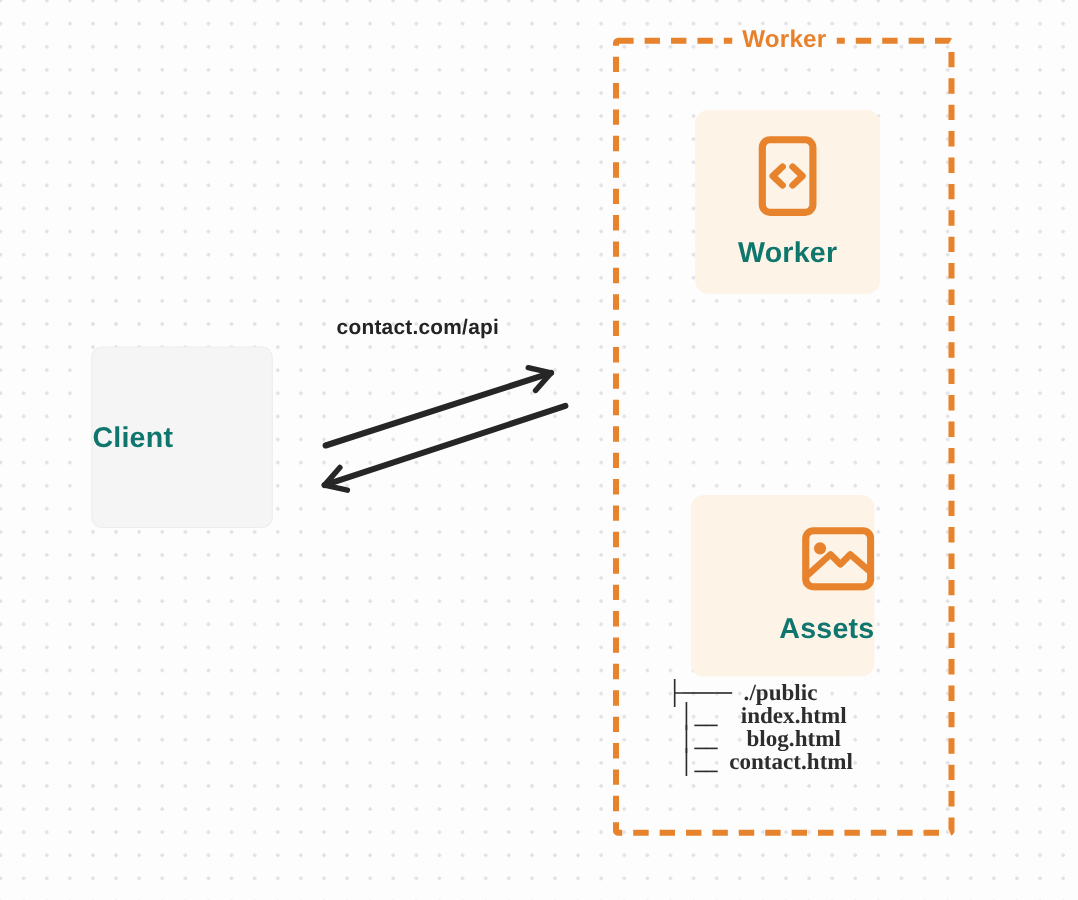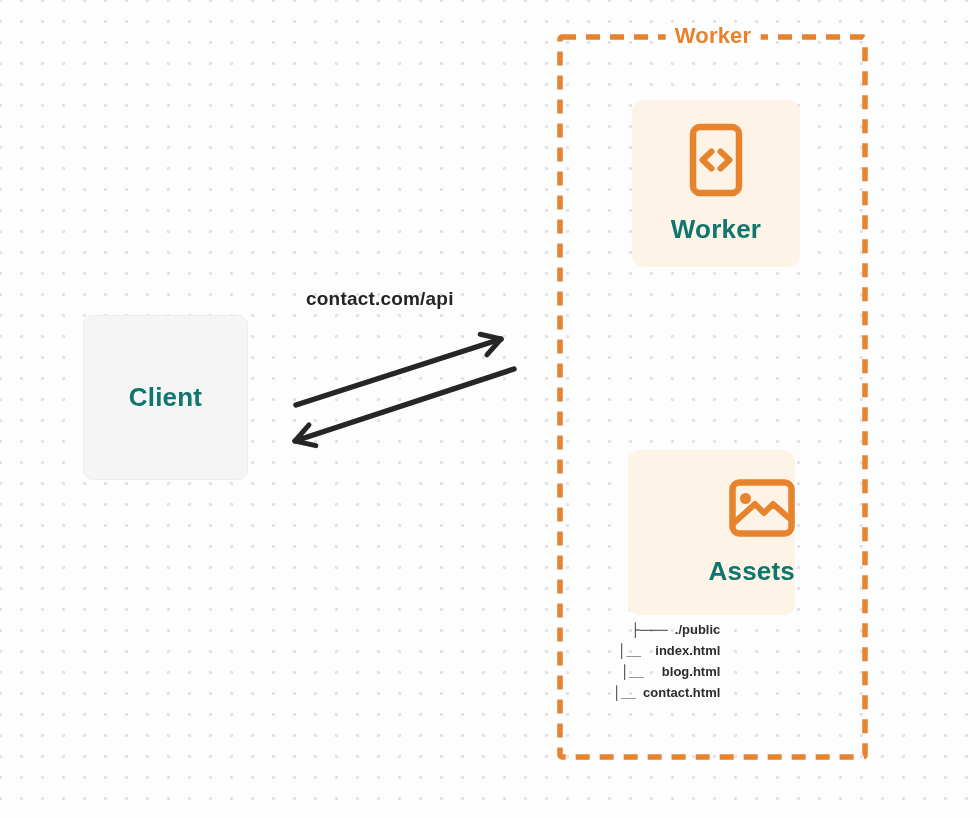--- a/index.html
+++ b/index.html
@@ -21,21 +21,21 @@
     width: 980px; height: 818px;
     pointer-events: none;
   }
   .client-box {
     position: absolute; left: 83px; top: 315px;
     width: 165px; height: 165px;
     background: #f5f5f6;
     border: 1px solid #ededee;
     border-radius: 10px;
     box-sizing: border-box;
-    display: flex; align-items: center; justify-content: center;
+    display: flex; align-items: center; justify-content: flex-start;
   }
   .node-label {
     font-size: 26px; font-weight: bold; color: #0f766e;
     letter-spacing: 0.2px;
   }
   .api-label {
     position: absolute; left: 306px; top: 288px;
     font-size: 19px; font-weight: bold; color: #242426;
     letter-spacing: 0.2px;
     white-space: nowrap;
@@ -54,25 +54,24 @@
     background: #fdf3e6;
     border-radius: 12px;
     display: flex; flex-direction: column;
     align-items: center; justify-content: center;
   }
   .card.worker { left: 632px; top: 100px; width: 168px; height: 167px; gap: 17px; }
   .card.assets { left: 628px; top: 450px; width: 167px; height: 165px; gap: 19px; align-items: flex-end; }
   .file-tree {
     position: absolute; left: 606px; top: 619px;
     margin: 0;
-    font-family: Liberation Sans, sans-serif;
-    font-size: 13px; line-height: 21px; font-weight: bold;
+    font-family: Liberation Serif, serif;
+    font-size: 21px; line-height: 21px; font-weight: bold;
     color: #2d2d2d;
     white-space: pre;
-    text-align: right;
   }
 </style>
 </head>
 <body>
 
 <div class="page">
 
   <svg class="overlay" viewBox="0 0 980 818" xmlns="http://www.w3.org/2000/svg">
     <defs>
       <marker id="arrowhead" viewBox="0 0 12 12" refX="10" refY="6" markerWidth="5.4" markerHeight="5.4" orient="auto-start-reverse">

